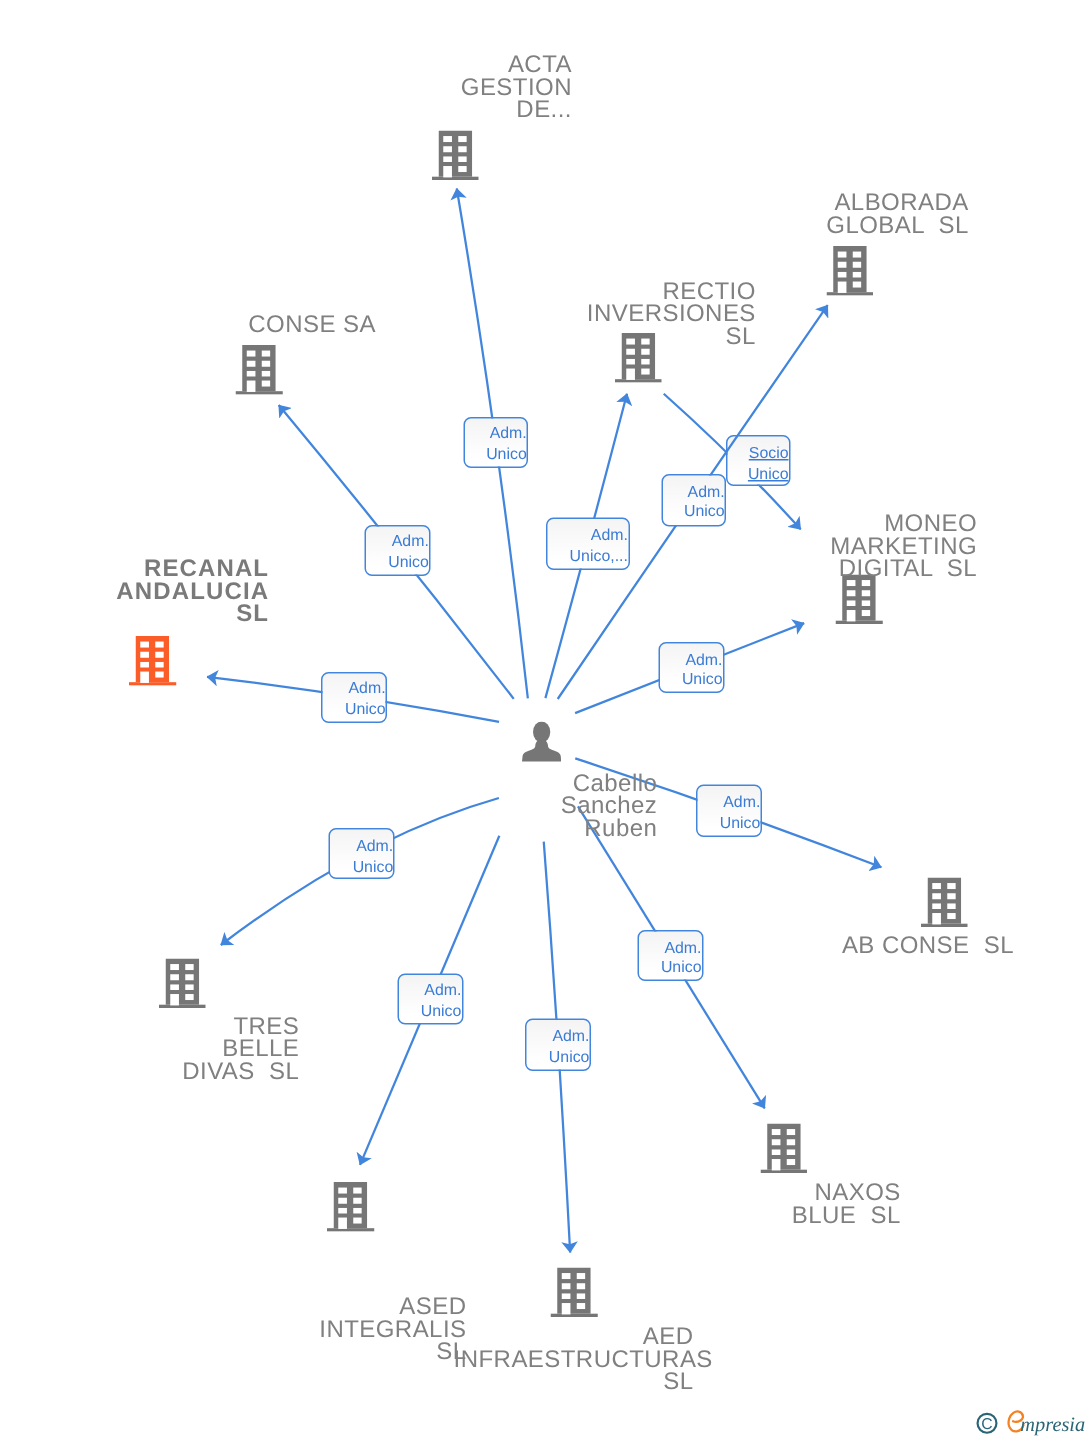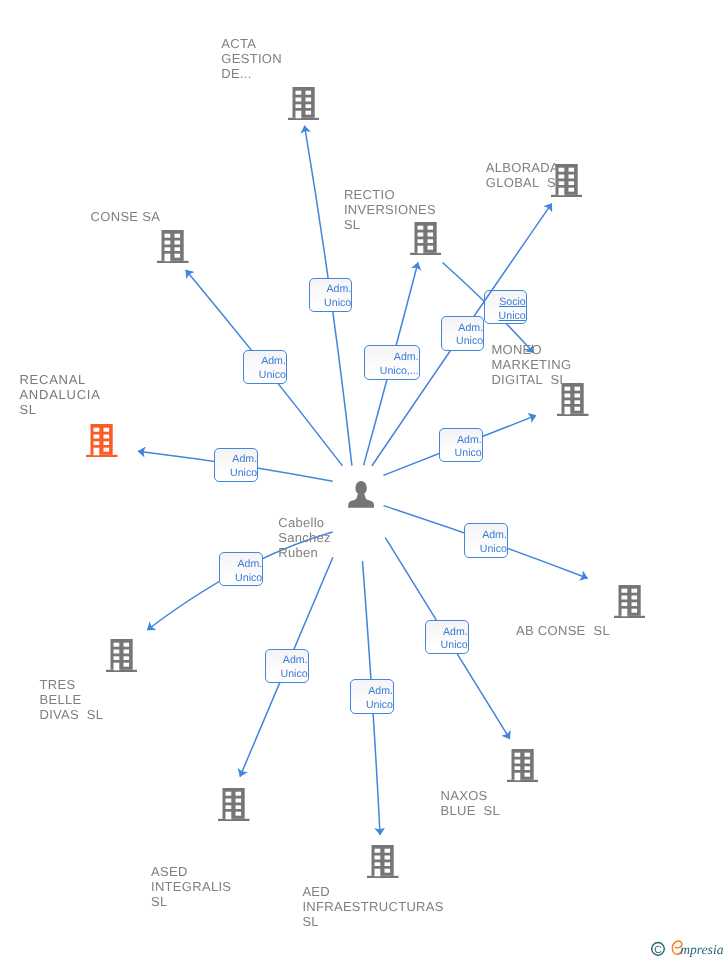--- a/index.html
+++ b/index.html
@@ -2,23 +2,23 @@
 <html><head>
 <meta charset="utf-8">
 <title>Empresia relationship graph</title>
 <style>
   html,body{margin:0;padding:0;}
   body{width:728px;height:960px;background:#ffffff;
        font-family:"Liberation Sans",sans-serif;overflow:hidden;
        -webkit-font-smoothing:antialiased;text-rendering:geometricPrecision;}
   #stage{position:relative;width:728px;height:960px;}
   svg.layer{position:absolute;left:0;top:0;width:728px;height:960px;}
-  .caption{position:absolute;text-align:left;color:#808080;
-           font-size:13px;letter-spacing:0.3px;line-height:15px;white-space:pre;}
-  .caption.bold{color:#7a7a7a;font-weight:normal;letter-spacing:0.75px;}
+  .caption{position:absolute;text-align:right;color:#808080;
+           font-size:16px;letter-spacing:0.3px;line-height:15px;white-space:pre;}
+  .caption.bold{color:#7a7a7a;font-weight:bold;letter-spacing:0.75px;}
   .relbox{position:absolute;border:1.7px solid #4285dc;border-radius:5px;
           background:linear-gradient(180deg,#f4f4f5 0%,#ffffff 85%);
           color:#3a7bd5;font-size:10.6px;line-height:13.8px;text-align:right;
           box-sizing:border-box;white-space:pre;}
   #logo{position:absolute;left:645px;top:936px;}
 </style>
 </head>
 <body>
 
 <div id="stage">
@@ -155,21 +155,21 @@
             <rect x="7.5" y="3.7" width="5.8" height="4.0"></rect>
             <rect x="17.5" y="3.7" width="5.6" height="4.0"></rect>
             <rect x="7.5" y="10.5" width="5.8" height="4.0"></rect>
             <rect x="17.5" y="10.5" width="5.6" height="4.0"></rect>
             <rect x="7.5" y="17.3" width="5.8" height="3.7"></rect>
             <rect x="17.5" y="17.3" width="5.6" height="3.7"></rect>
             <rect x="7.5" y="23.7" width="5.8" height="7.6"></rect>
             <rect x="17.5" y="23.7" width="5.6" height="4.0"></rect>
           </g>
         </svg></div>
-      <div class="caption" style="left: 485.8px; top: 128px; width: 160px; margin-top: 32px;">ALBORADA<br>GLOBAL  SL</div>
+      <div class="caption" style="left: 485.8px; top: 128px; width: 160px;">ALBORADA<br>GLOBAL  SL</div>
       <div style="position: absolute; left: 557.05px; top: 383.1px; width: 31.5px; height: 33.1px;"><svg width="31.5" height="33.1" viewBox="0 0 31.5 33.1">
           <g fill="#767676">
             <rect x="4.5" y="0" width="22.2" height="30.8"></rect>
             <rect x="0" y="30.8" width="31.5" height="2.3"></rect>
           </g>
           <g fill="#ffffff">
             <rect x="7.5" y="3.7" width="5.8" height="4.0"></rect>
             <rect x="17.5" y="3.7" width="5.6" height="4.0"></rect>
             <rect x="7.5" y="10.5" width="5.8" height="4.0"></rect>
             <rect x="17.5" y="10.5" width="5.6" height="4.0"></rect>

